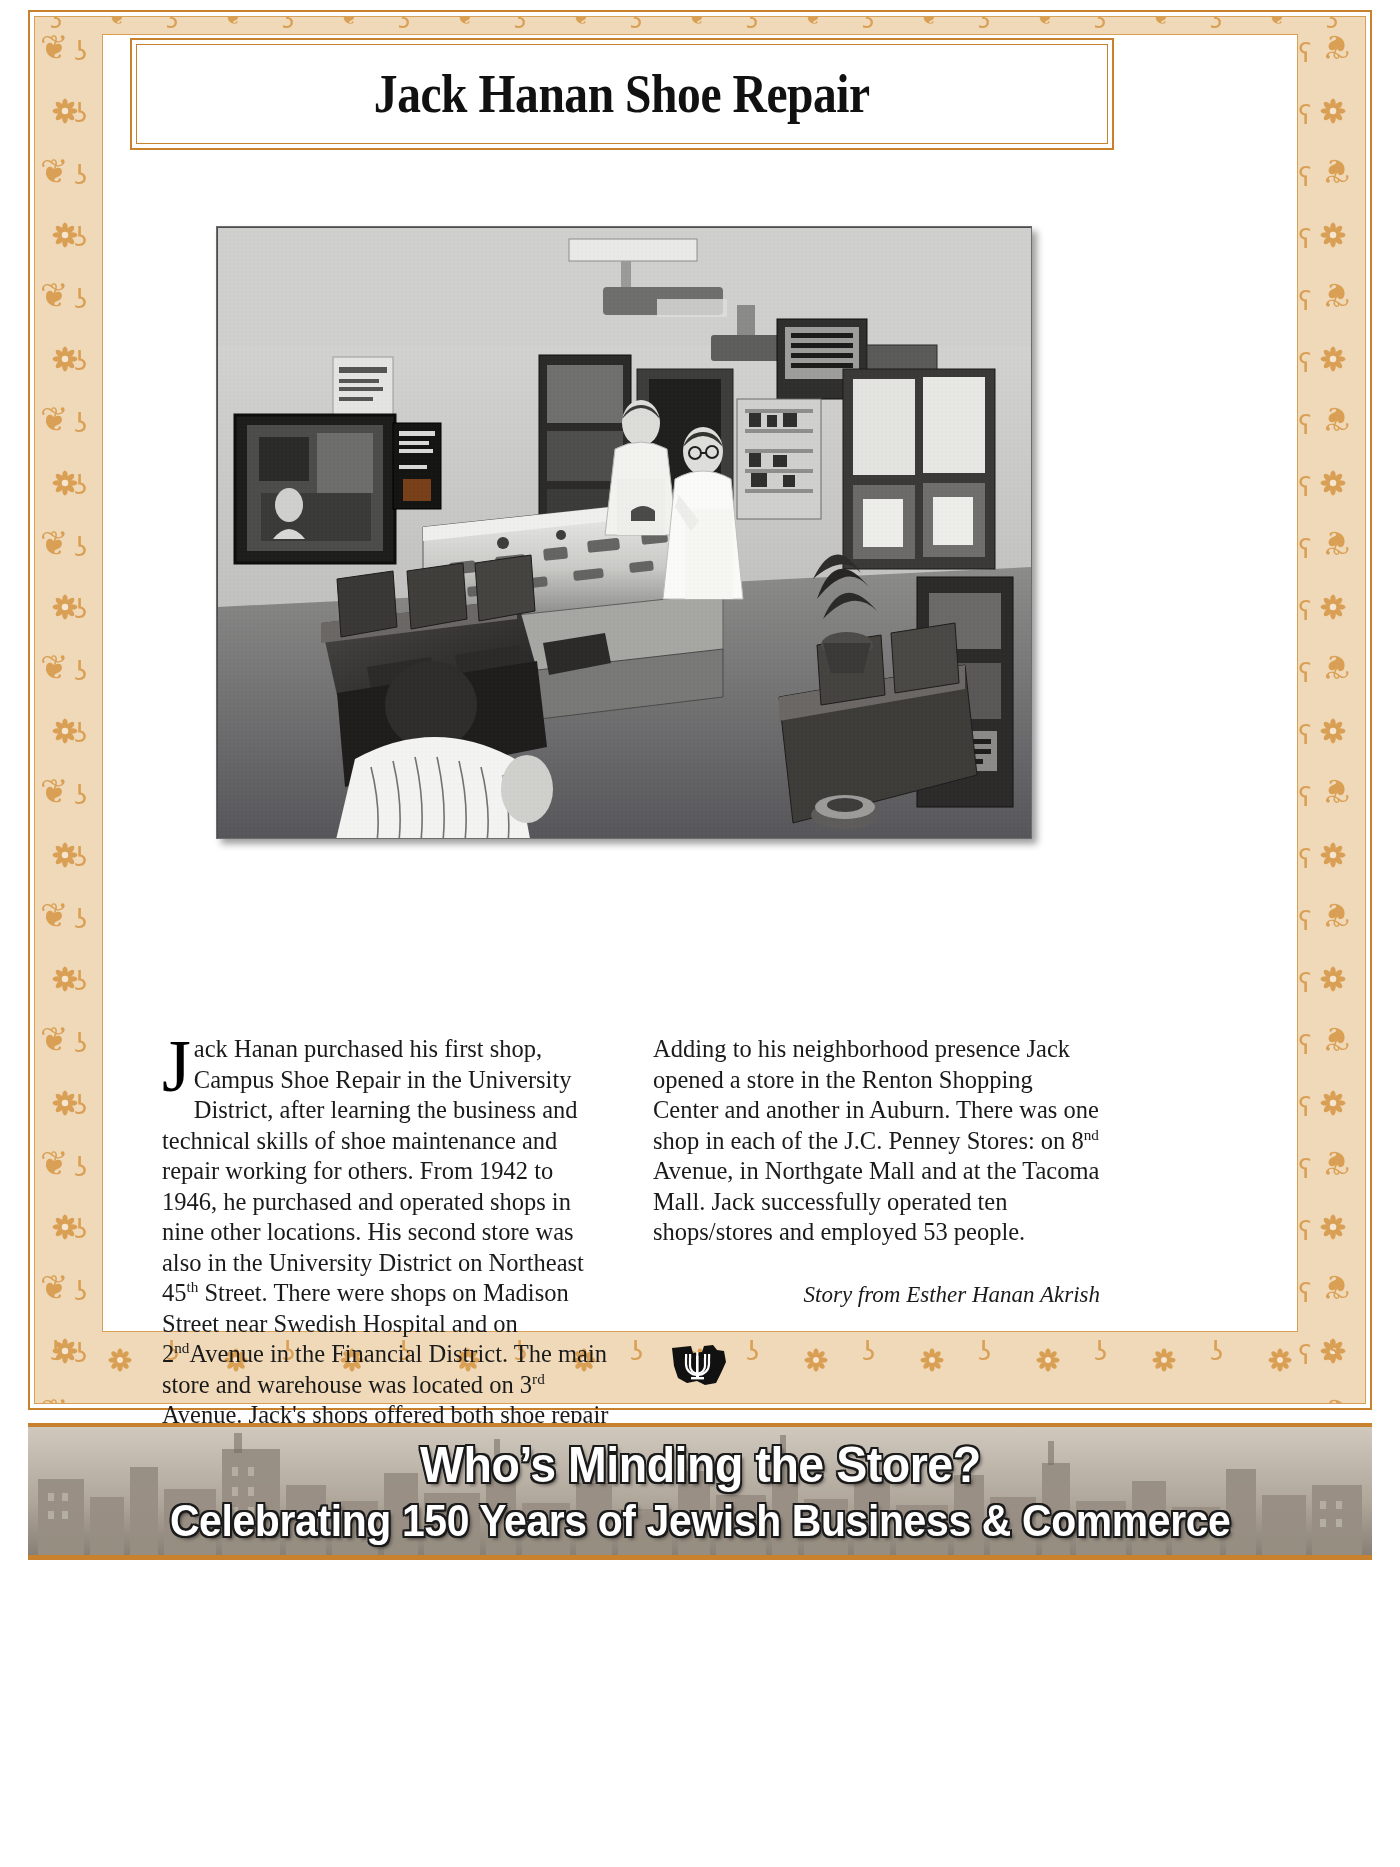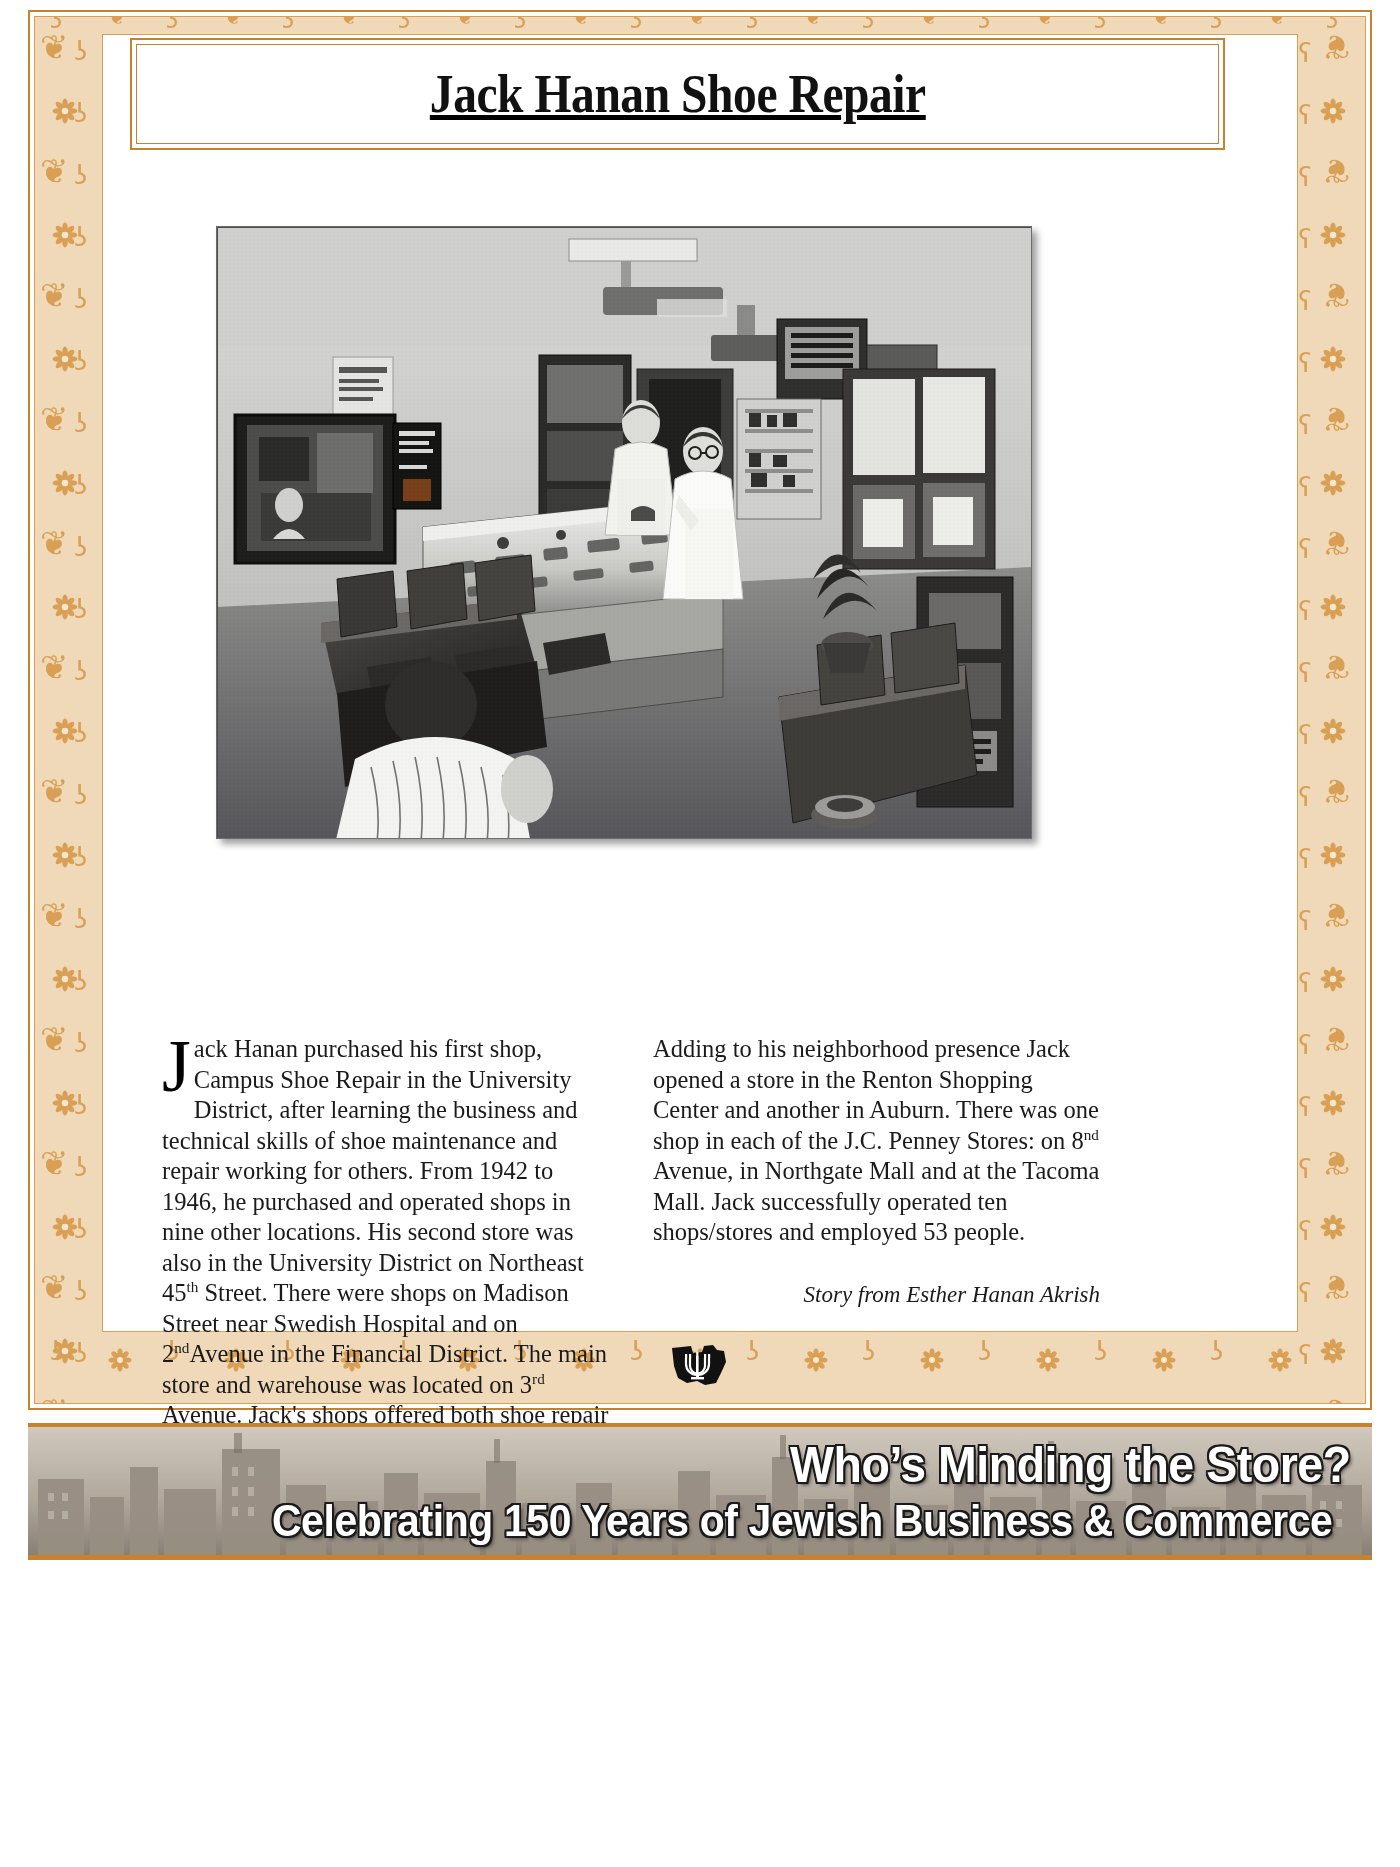--- a/index.html
+++ b/index.html
@@ -84,29 +84,28 @@
     width: 26px;
     height: 26px;
     color: #d9a055;
   }
 
   
   .title-plate {
     position: absolute;
     left: 100px;
     top: 26px;
-    width: 1095px;
+    width: 984px;
     height: 112px;
     background: #ffffff;
     border: 2px solid #c8822e;
     box-sizing: border-box;
     display: flex;
     align-items: center;
     justify-content: center;
-    text-decoration: underline;
   }
   .title-plate .inner-line {
     position: absolute;
     inset: 4px;
     border: 1px solid #c8822e;
     pointer-events: none;
   }
   .poster-title {
     font-family: "Liberation Serif", serif;
     font-weight: bold;
@@ -234,21 +233,21 @@
     border-bottom: 5px solid #c8822e;
     background: #8a8278;
     overflow: hidden;
   }
   .banner .skyline { position: absolute; inset: 0; }
   .banner-text {
     position: absolute;
     inset: 0;
     display: flex;
     flex-direction: column;
-    align-items: flex-end;
+    align-items: center;
     justify-content: center;
     gap: 2px;
   }
   .banner-line1, .banner-line2 {
     font-family: "Liberation Sans", sans-serif;
     font-weight: bold;
     color: #ffffff;
     transform: scaleX(0.93);
     white-space: nowrap;
     text-shadow:

